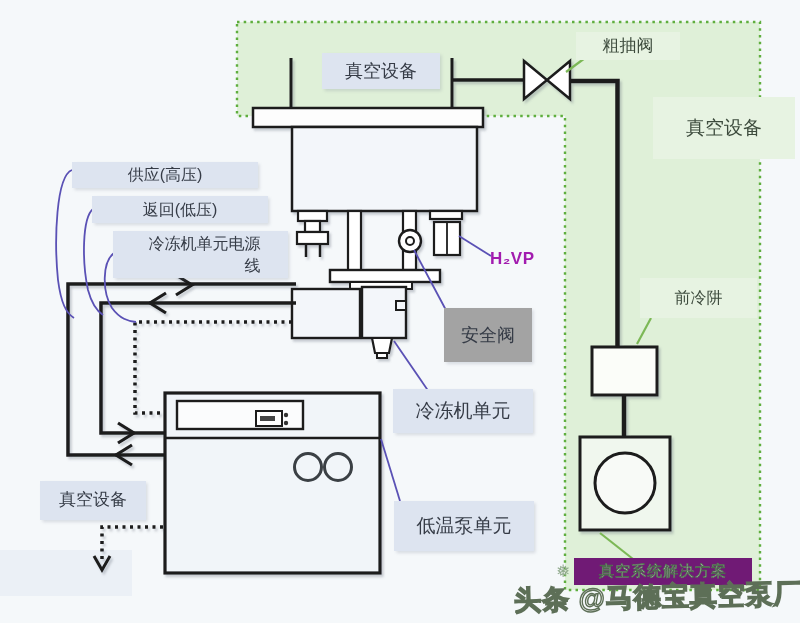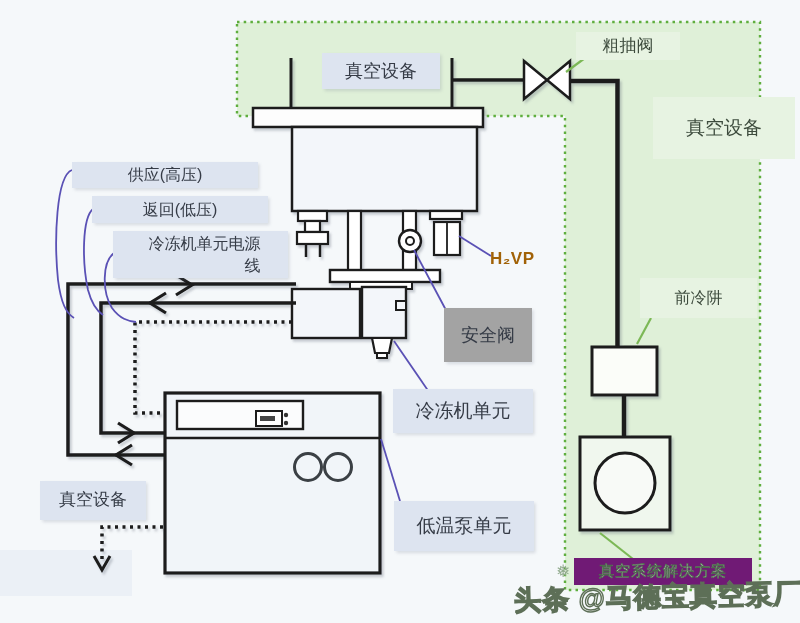--- a/index.html
+++ b/index.html
@@ -11,21 +11,21 @@
   svg{position:absolute;left:0;top:0;}
   .lbl{
     position:absolute; display:flex; align-items:center; justify-content:center;
     text-align:right; color:#353b46; line-height:1.35;
     box-shadow:1.5px 2px 3px rgba(110,120,140,.22);
   }
   .lbl-blue{ background:#dde4f0; }
   .lbl-paleblue{ background:#a3a3a3; }
   .lbl-green{ background:#e7f3e2; color:#3d4b3d; box-shadow:none; }
   .h2vp{
-    position:absolute; font-weight:bold; color:#a16207; font-size:17px;
+    position:absolute; font-weight:bold; color:#a21caf; font-size:17px;
     letter-spacing:.5px;
   }
   .solution-label{
     position:absolute; left:574px; top:558px; width:178px; height:27px;
     background:#701a75; display:flex; align-items:center; justify-content:center;
     font-size:15px; color:#e8f2e4; -webkit-text-stroke:.8px #4e6b4e;
     letter-spacing:1px;
   }
   .snowflake{
     position:absolute; left:556px; top:561px; font-size:17px; color:#91ab8d;

